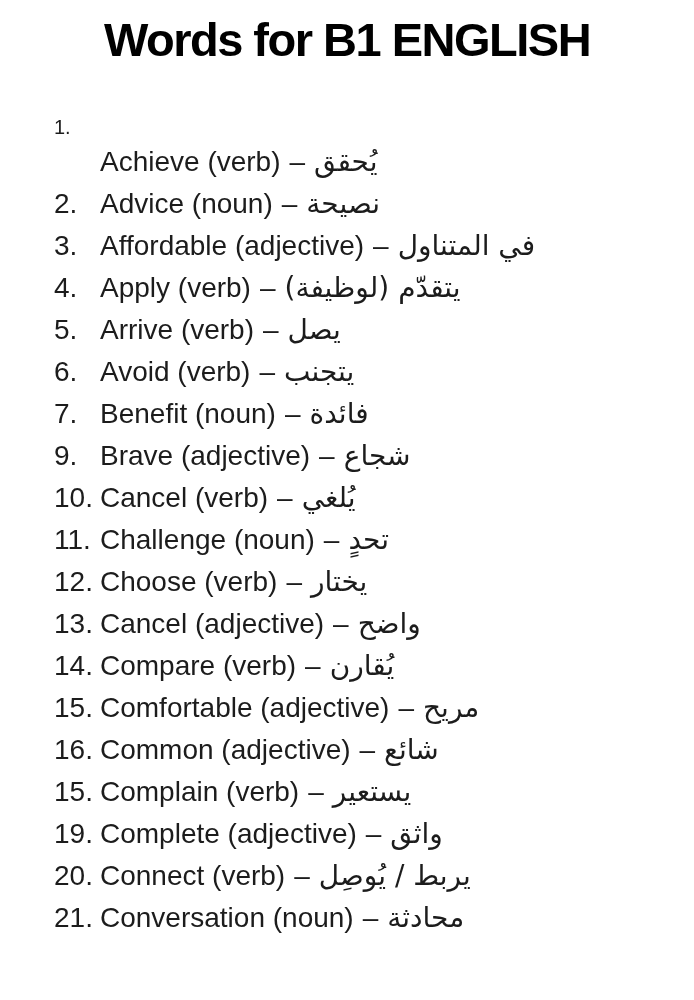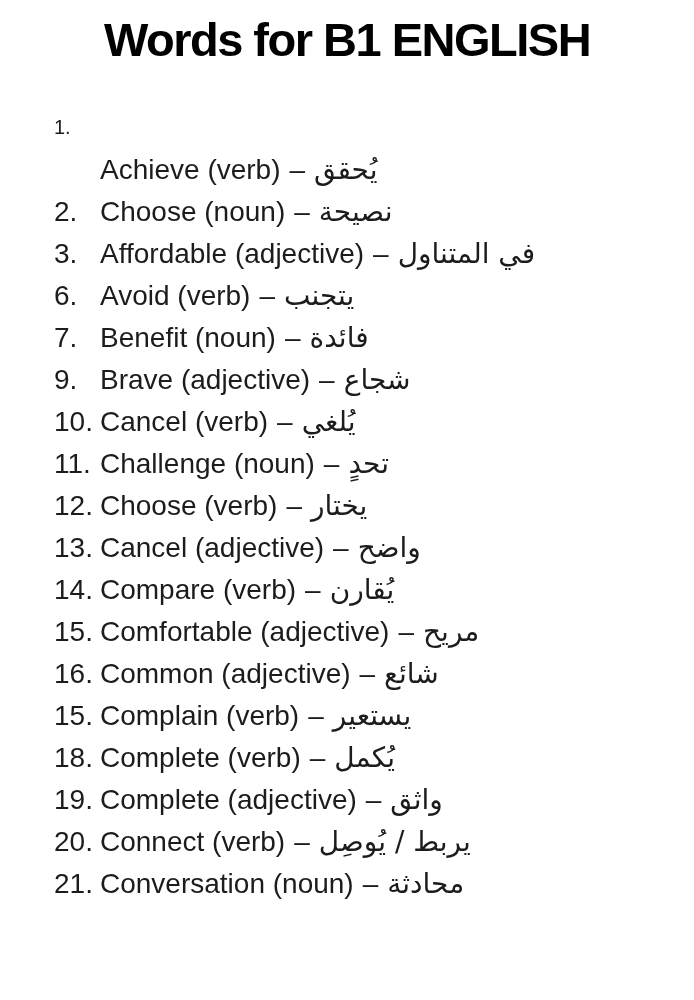--- a/index.html
+++ b/index.html
@@ -27,21 +27,21 @@
     color: #000000;
     white-space: nowrap;
   }
   .word-list {
     margin: 46px 0 0 0;
     padding: 0 0 0 54px;
     list-style: none;
   }
   .row {
     height: 42px;
-    line-height: 54px;
+    line-height: 37px;
     font-size: 28px;
     white-space: nowrap;
   }
   .marker-row {
     height: 30px;
     line-height: 24px;
   }
   .num {
     display: inline-block;
     min-width: 46px;
@@ -54,31 +54,32 @@
   .ar  { font-family: "DejaVu Sans", "Liberation Sans", sans-serif; }
 </style>
 </head>
 <body>
 
 <div class="page">
   <h1 class="title">Words for B1 ENGLISH</h1>
   <div class="word-list">
       <div class="row marker-row"><span class="num num-small">1.</span></div>
       <div class="row"><span class="num"></span><span class="en">Achieve (verb)</span><span class="sep">–</span><span class="ar">يُحقق</span></div>
-      <div class="row"><span class="num">2.</span><span class="en">Choose (noun)</span><span class="sep">–</span><span class="ar">نصيحة</span></div>
+      <div class="row"><span class="num">2.</span><span class="en">Advice (noun)</span><span class="sep">–</span><span class="ar">نصيحة</span></div>
       <div class="row"><span class="num">3.</span><span class="en">Affordable (adjective)</span><span class="sep">–</span><span class="ar">في المتناول</span></div>
+      <div class="row"><span class="num">4.</span><span class="en">Apply (verb)</span><span class="sep">–</span><span class="ar">يتقدّم (لوظيفة)</span></div>
+      <div class="row"><span class="num">5.</span><span class="en">Arrive (verb)</span><span class="sep">–</span><span class="ar">يصل</span></div>
       <div class="row"><span class="num">6.</span><span class="en">Avoid (verb)</span><span class="sep">–</span><span class="ar">يتجنب</span></div>
       <div class="row"><span class="num">7.</span><span class="en">Benefit (noun)</span><span class="sep">–</span><span class="ar">فائدة</span></div>
       <div class="row"><span class="num">9.</span><span class="en">Brave (adjective)</span><span class="sep">–</span><span class="ar">شجاع</span></div>
       <div class="row"><span class="num">10.</span><span class="en">Cancel (verb)</span><span class="sep">–</span><span class="ar">يُلغي</span></div>
       <div class="row"><span class="num">11.</span><span class="en">Challenge (noun)</span><span class="sep">–</span><span class="ar">تحدٍ</span></div>
       <div class="row"><span class="num">12.</span><span class="en">Choose (verb)</span><span class="sep">–</span><span class="ar">يختار</span></div>
       <div class="row"><span class="num">13.</span><span class="en">Cancel (adjective)</span><span class="sep">–</span><span class="ar">واضح</span></div>
       <div class="row"><span class="num">14.</span><span class="en">Compare (verb)</span><span class="sep">–</span><span class="ar">يُقارن</span></div>
       <div class="row"><span class="num">15.</span><span class="en">Comfortable (adjective)</span><span class="sep">–</span><span class="ar">مريح</span></div>
       <div class="row"><span class="num">16.</span><span class="en">Common (adjective)</span><span class="sep">–</span><span class="ar">شائع</span></div>
       <div class="row"><span class="num">15.</span><span class="en">Complain (verb)</span><span class="sep">–</span><span class="ar">يستعير</span></div>
-      <div class="row"><span class="num">18.</span><span class="en">Complete (verb)</span><span class="sep">–</span><span class="ar">يُكمل</span></div>
       <div class="row"><span class="num">19.</span><span class="en">Complete (adjective)</span><span class="sep">–</span><span class="ar">واثق</span></div>
       <div class="row"><span class="num">20.</span><span class="en">Connect (verb)</span><span class="sep">–</span><span class="ar">يربط / يُوصِل</span></div>
       <div class="row cut"><span class="num">21.</span><span class="en">Conversation (noun)</span><span class="sep">–</span><span class="ar">محادثة</span></div>
     </div>
 </div>
 
 </body></html>

